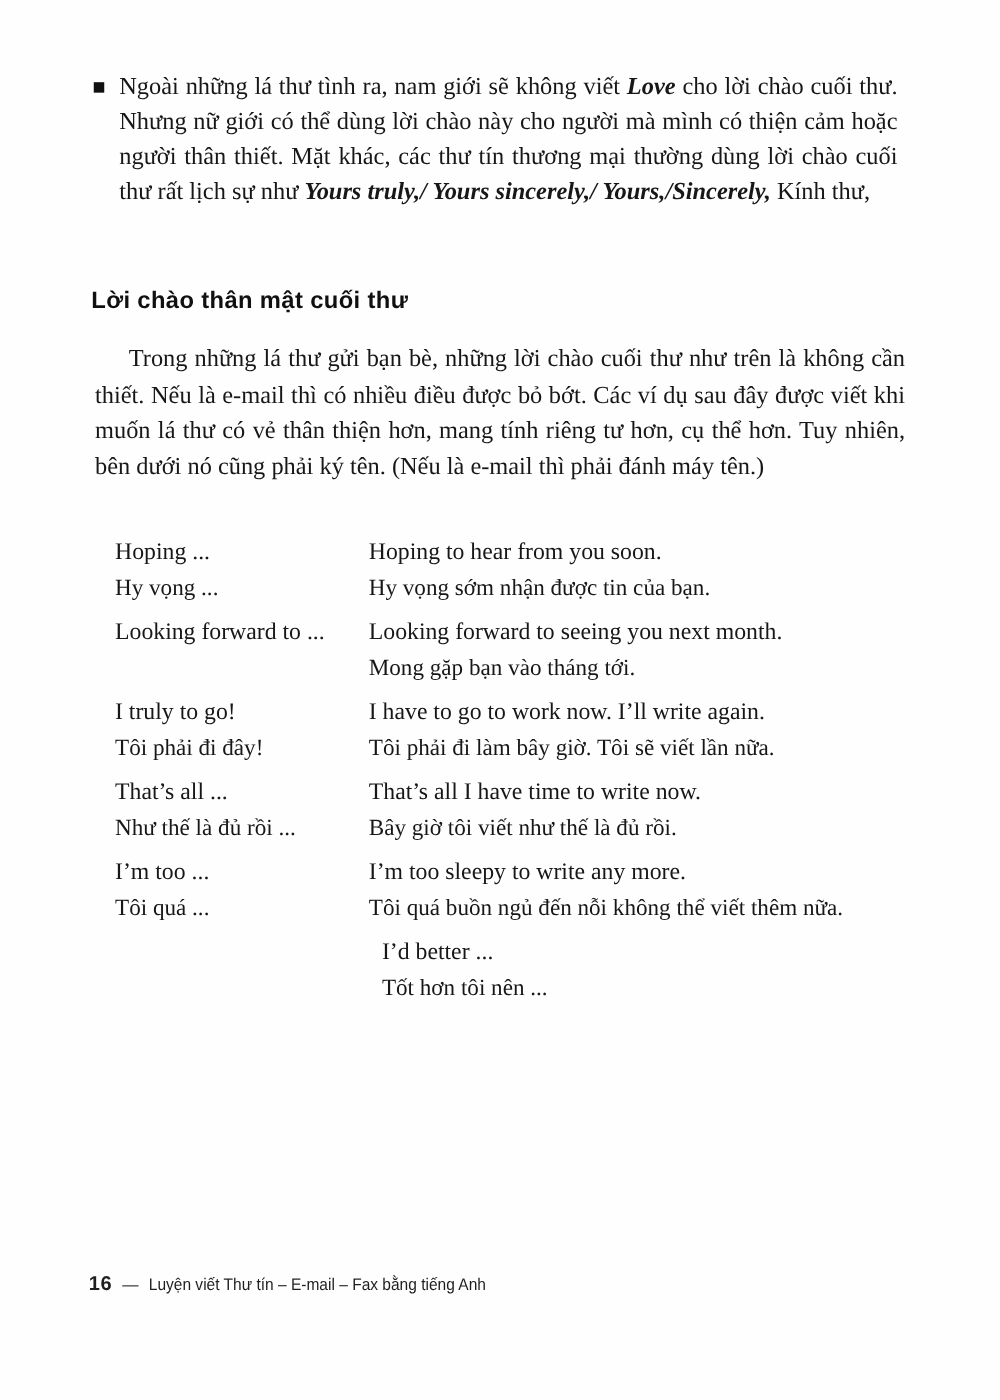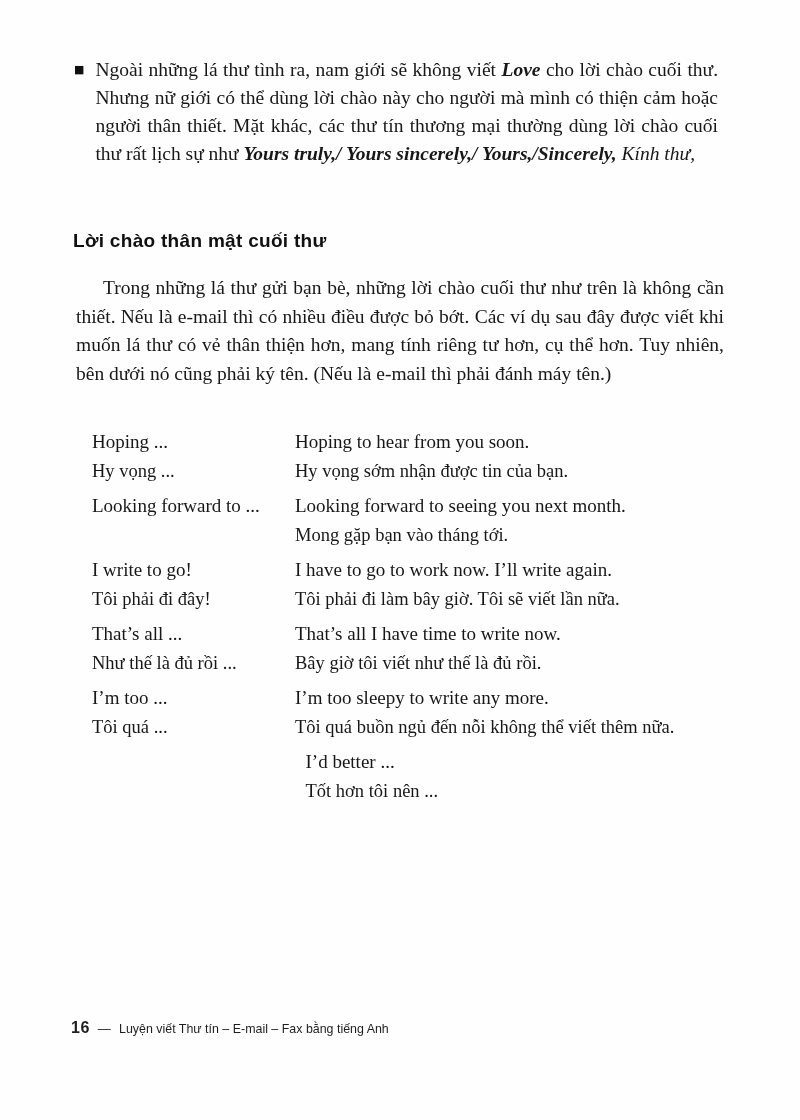--- a/index.html
+++ b/index.html
@@ -29,21 +29,21 @@
     font-size: 11px;
     line-height: 28px;
     color: #101010;
   }
   .intro-text {
     text-align: justify;
     font-size: 19.5px;
     line-height: 28px;
   }
   .bi { font-weight: 700; font-style: italic; }
-  .it { font-style: italic; }
+  .it { }
 
   
   .heading {
     position: absolute;
     left: 73px;
     top: 230px;
     margin: 0;
     font-family: "Liberation Sans", sans-serif;
     font-size: 19px;
     font-weight: 700;
@@ -130,21 +130,21 @@
         <div class="en-line">Looking forward to ...</div>
       </div>
       <div class="pcell-right">
         <div class="en-line">Looking forward to seeing you next month.</div>
         <div class="vi-line">Mong gặp bạn vào tháng tới.</div>
       </div>
     </div>
 
     <div class="prow">
       <div class="pcell-left">
-        <div class="en-line">I write to go!</div>
+        <div class="en-line">I truly to go!</div>
         <div class="vi-line">Tôi phải đi đây!</div>
       </div>
       <div class="pcell-right">
         <div class="en-line">I have to go to work now. I’ll write again.</div>
         <div class="vi-line">Tôi phải đi làm bây giờ. Tôi sẽ viết lần nữa.</div>
       </div>
     </div>
 
     <div class="prow">
       <div class="pcell-left">

